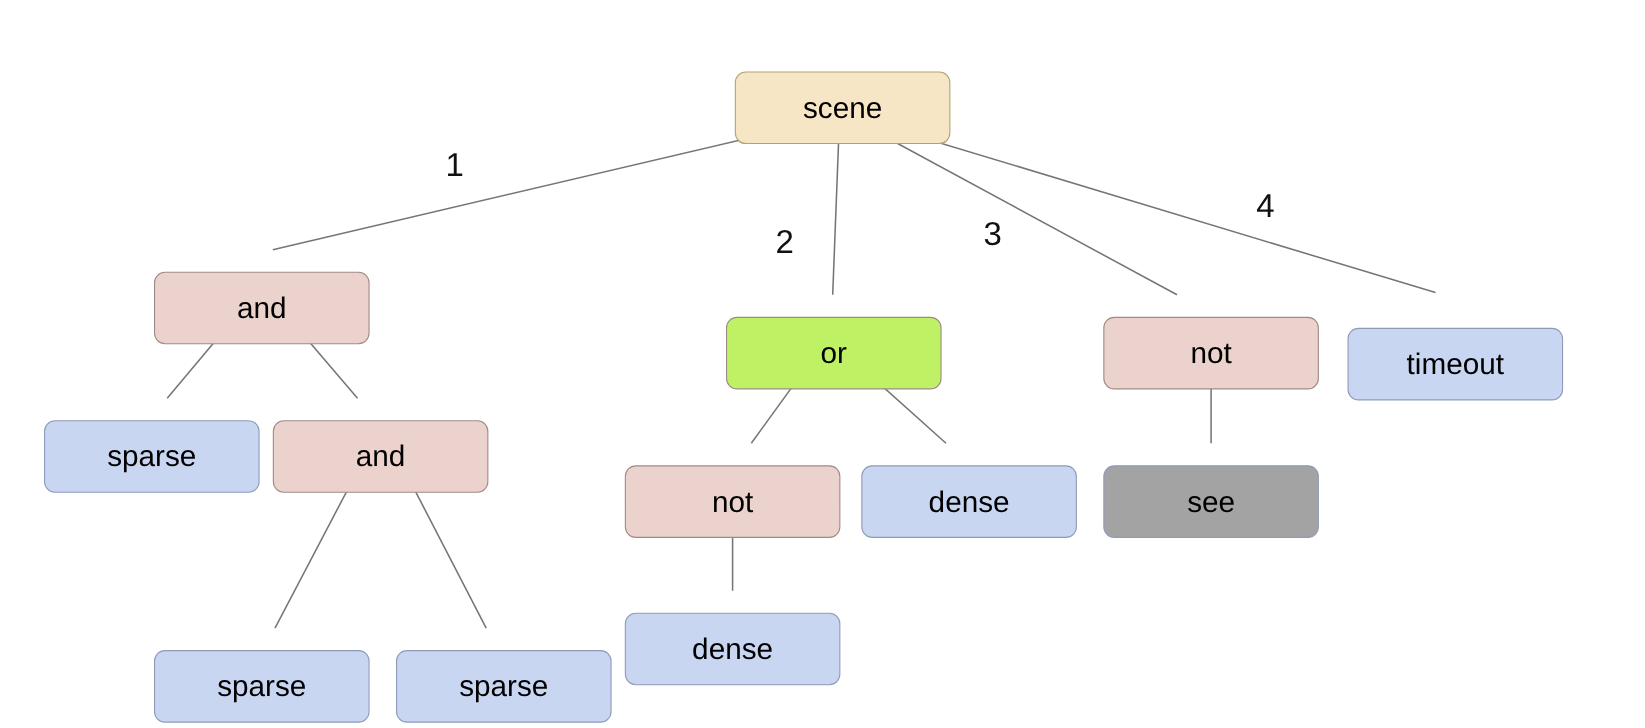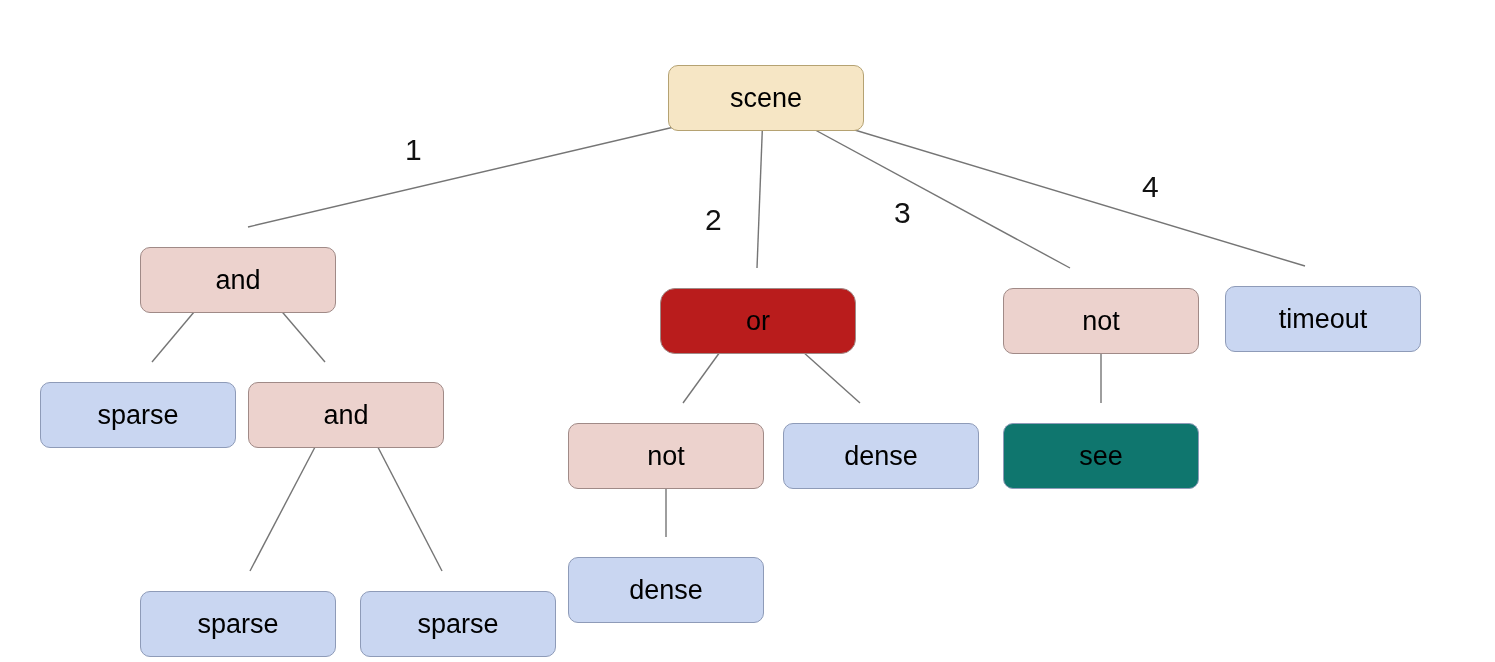--- a/index.html
+++ b/index.html
@@ -73,49 +73,49 @@
   </svg>
 
   <div class="node" style="left: 668px; top: 45px; background: rgb(246, 230, 197); border-color: rgb(181, 162, 114);">
     <span class="node-label">scene</span>
   </div>
 
   <div class="node" style="left: 140px; top: 227px; background: rgb(236, 210, 205); border-color: rgb(160, 138, 135);">
     <span class="node-label">and</span>
   </div>
 
-  <div class="node" style="left: 660px; top: 268px; background: #b91c1c; border-color: rgb(160, 138, 135); border-radius: 15px;">
+  <div class="node" style="left: 660px; top: 268px; background: #bef264; border-color: rgb(160, 138, 135);">
     <span class="node-label">or</span>
   </div>
 
   <div class="node" style="left: 1003px; top: 268px; background: rgb(236, 210, 205); border-color: rgb(160, 138, 135);">
     <span class="node-label">not</span>
   </div>
 
-  <div class="node" style="left: 1225px; top: 266px; background: rgb(201, 214, 241); border-color: rgb(142, 155, 184);">
+  <div class="node" style="left: 1225px; top: 278px; background: rgb(201, 214, 241); border-color: rgb(142, 155, 184);">
     <span class="node-label">timeout</span>
   </div>
 
   <div class="node" style="left: 40px; top: 362px; background: rgb(201, 214, 241); border-color: rgb(142, 155, 184);">
     <span class="node-label">sparse</span>
   </div>
 
   <div class="node" style="left: 248px; top: 362px; background: rgb(236, 210, 205); border-color: rgb(160, 138, 135);">
     <span class="node-label">and</span>
   </div>
 
   <div class="node" style="left: 568px; top: 403px; background: rgb(236, 210, 205); border-color: rgb(160, 138, 135);">
     <span class="node-label">not</span>
   </div>
 
   <div class="node" style="left: 783px; top: 403px; background: rgb(201, 214, 241); border-color: rgb(142, 155, 184);">
     <span class="node-label">dense</span>
   </div>
 
-  <div class="node" style="left: 1003px; top: 403px; background: #0f766e; border-color: rgb(142, 155, 184);">
+  <div class="node" style="left: 1003px; top: 403px; background: #a3a3a3; border-color: rgb(142, 155, 184);">
     <span class="node-label">see</span>
   </div>
 
   <div class="node" style="left: 568px; top: 537px; background: rgb(201, 214, 241); border-color: rgb(142, 155, 184);">
     <span class="node-label">dense</span>
   </div>
 
   <div class="node" style="left: 140px; top: 571px; background: rgb(201, 214, 241); border-color: rgb(142, 155, 184);">
     <span class="node-label">sparse</span>
   </div>

